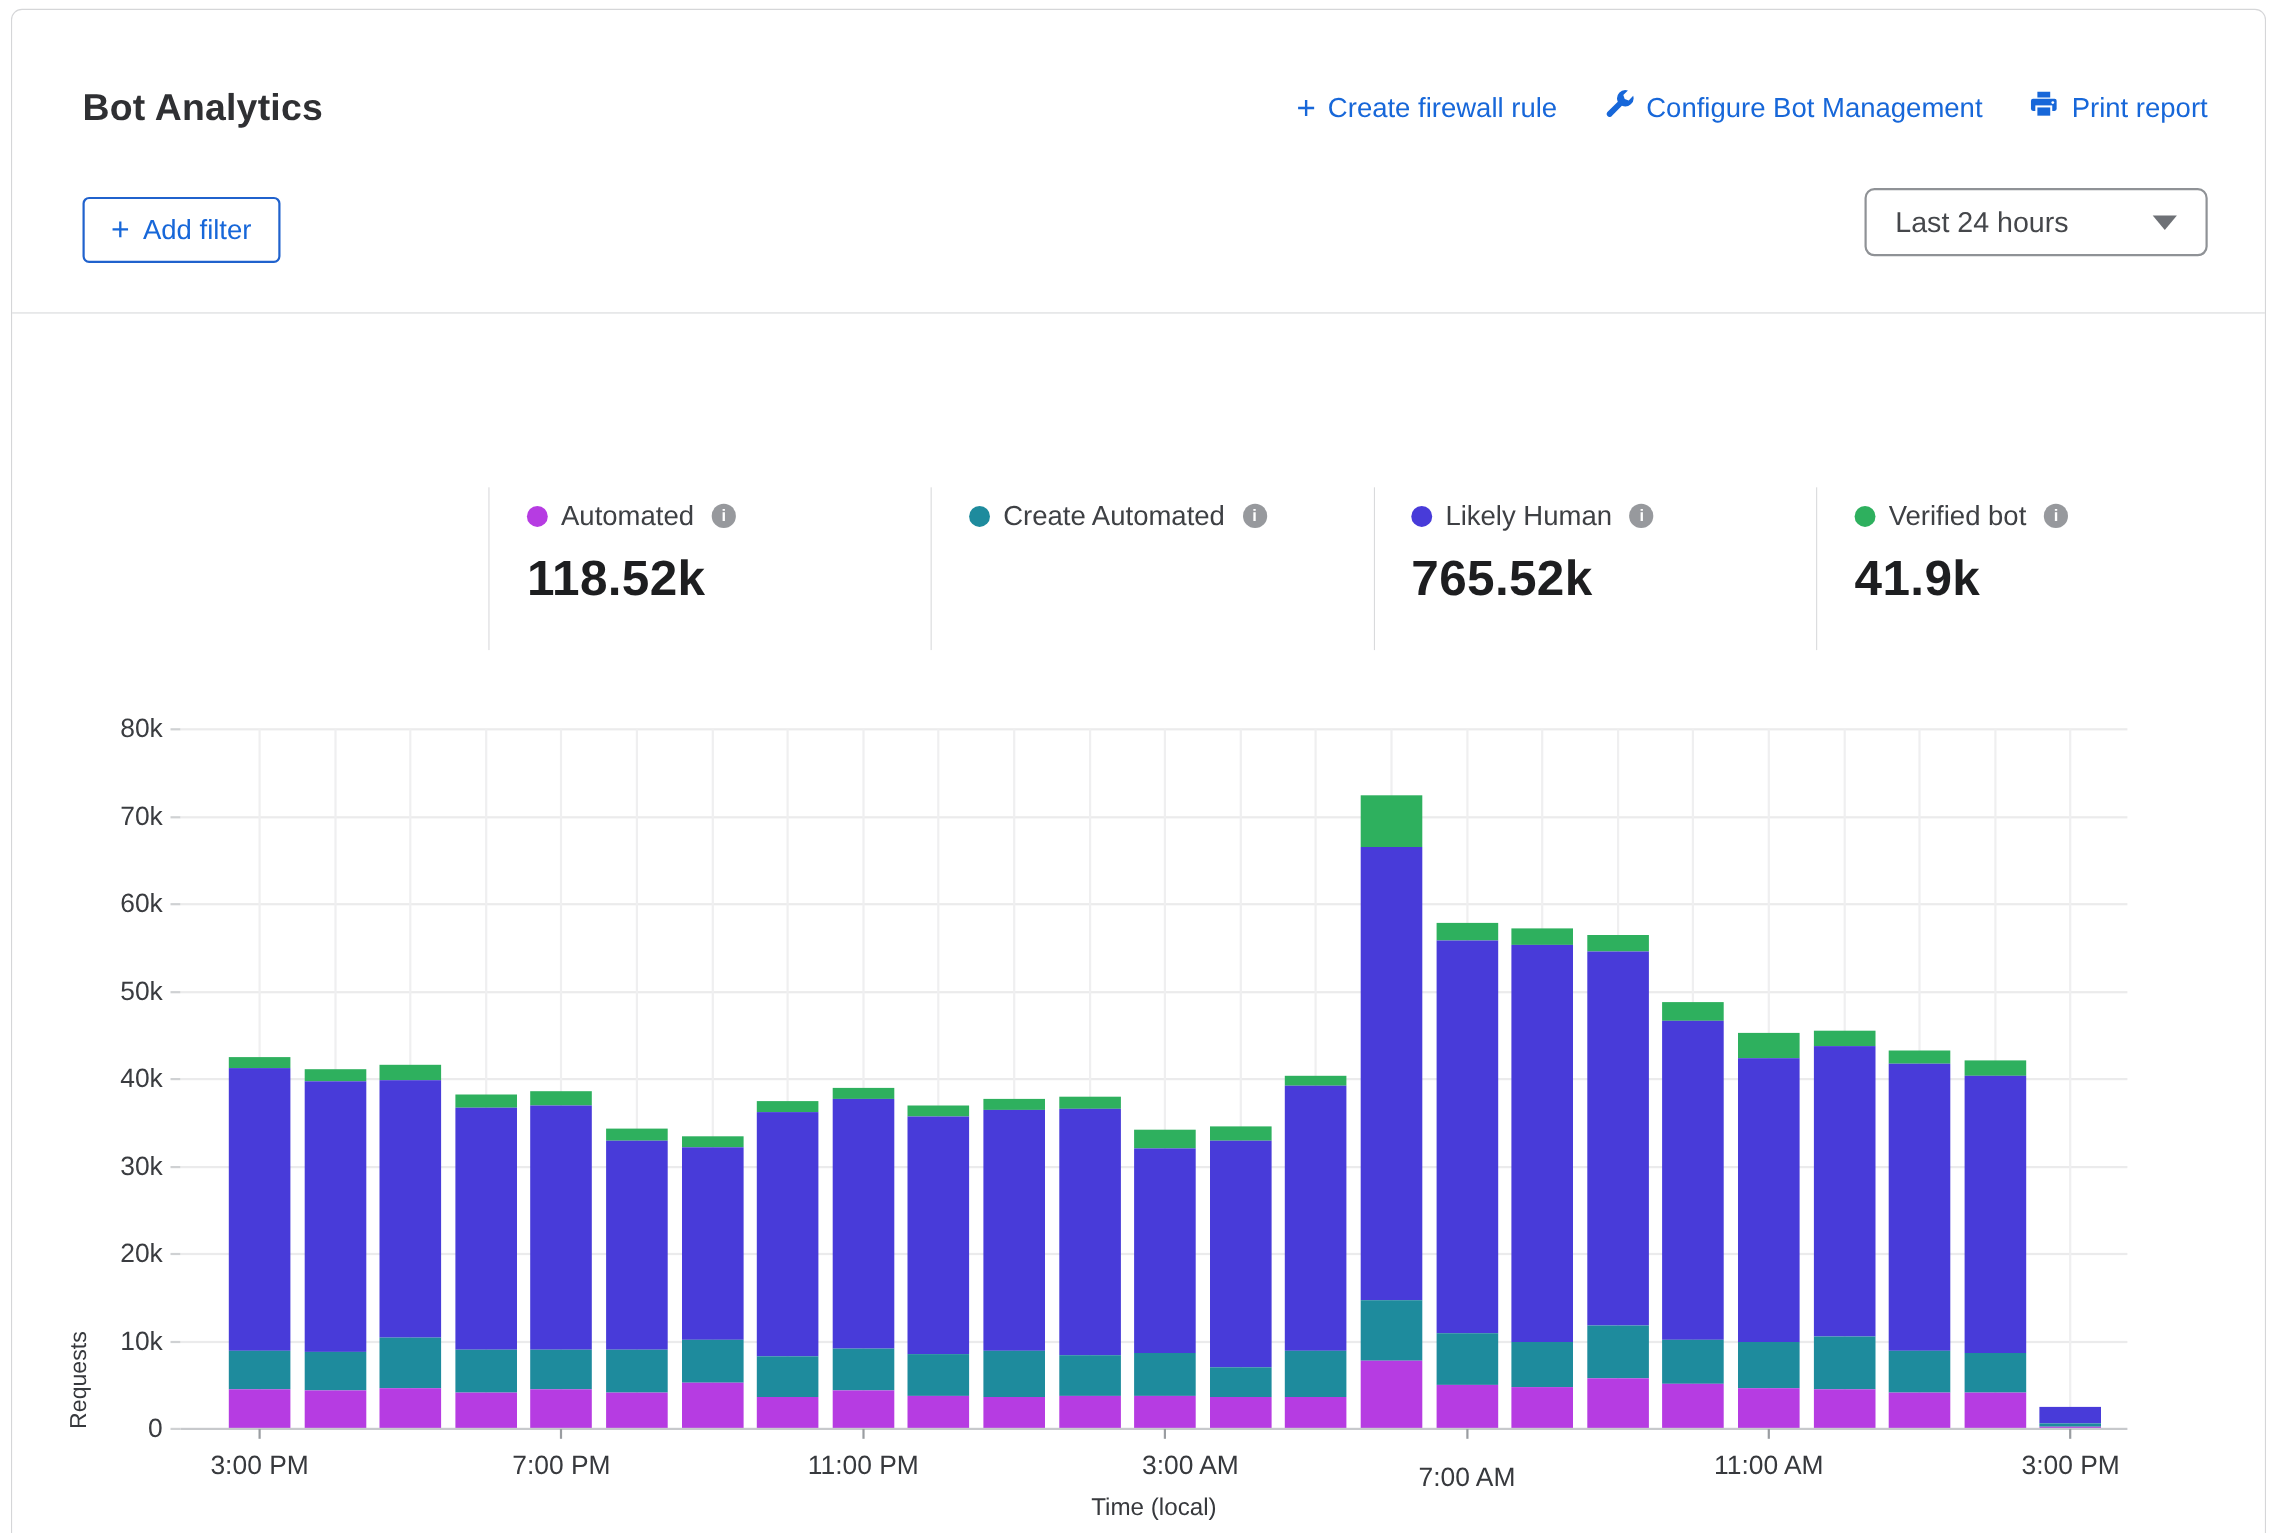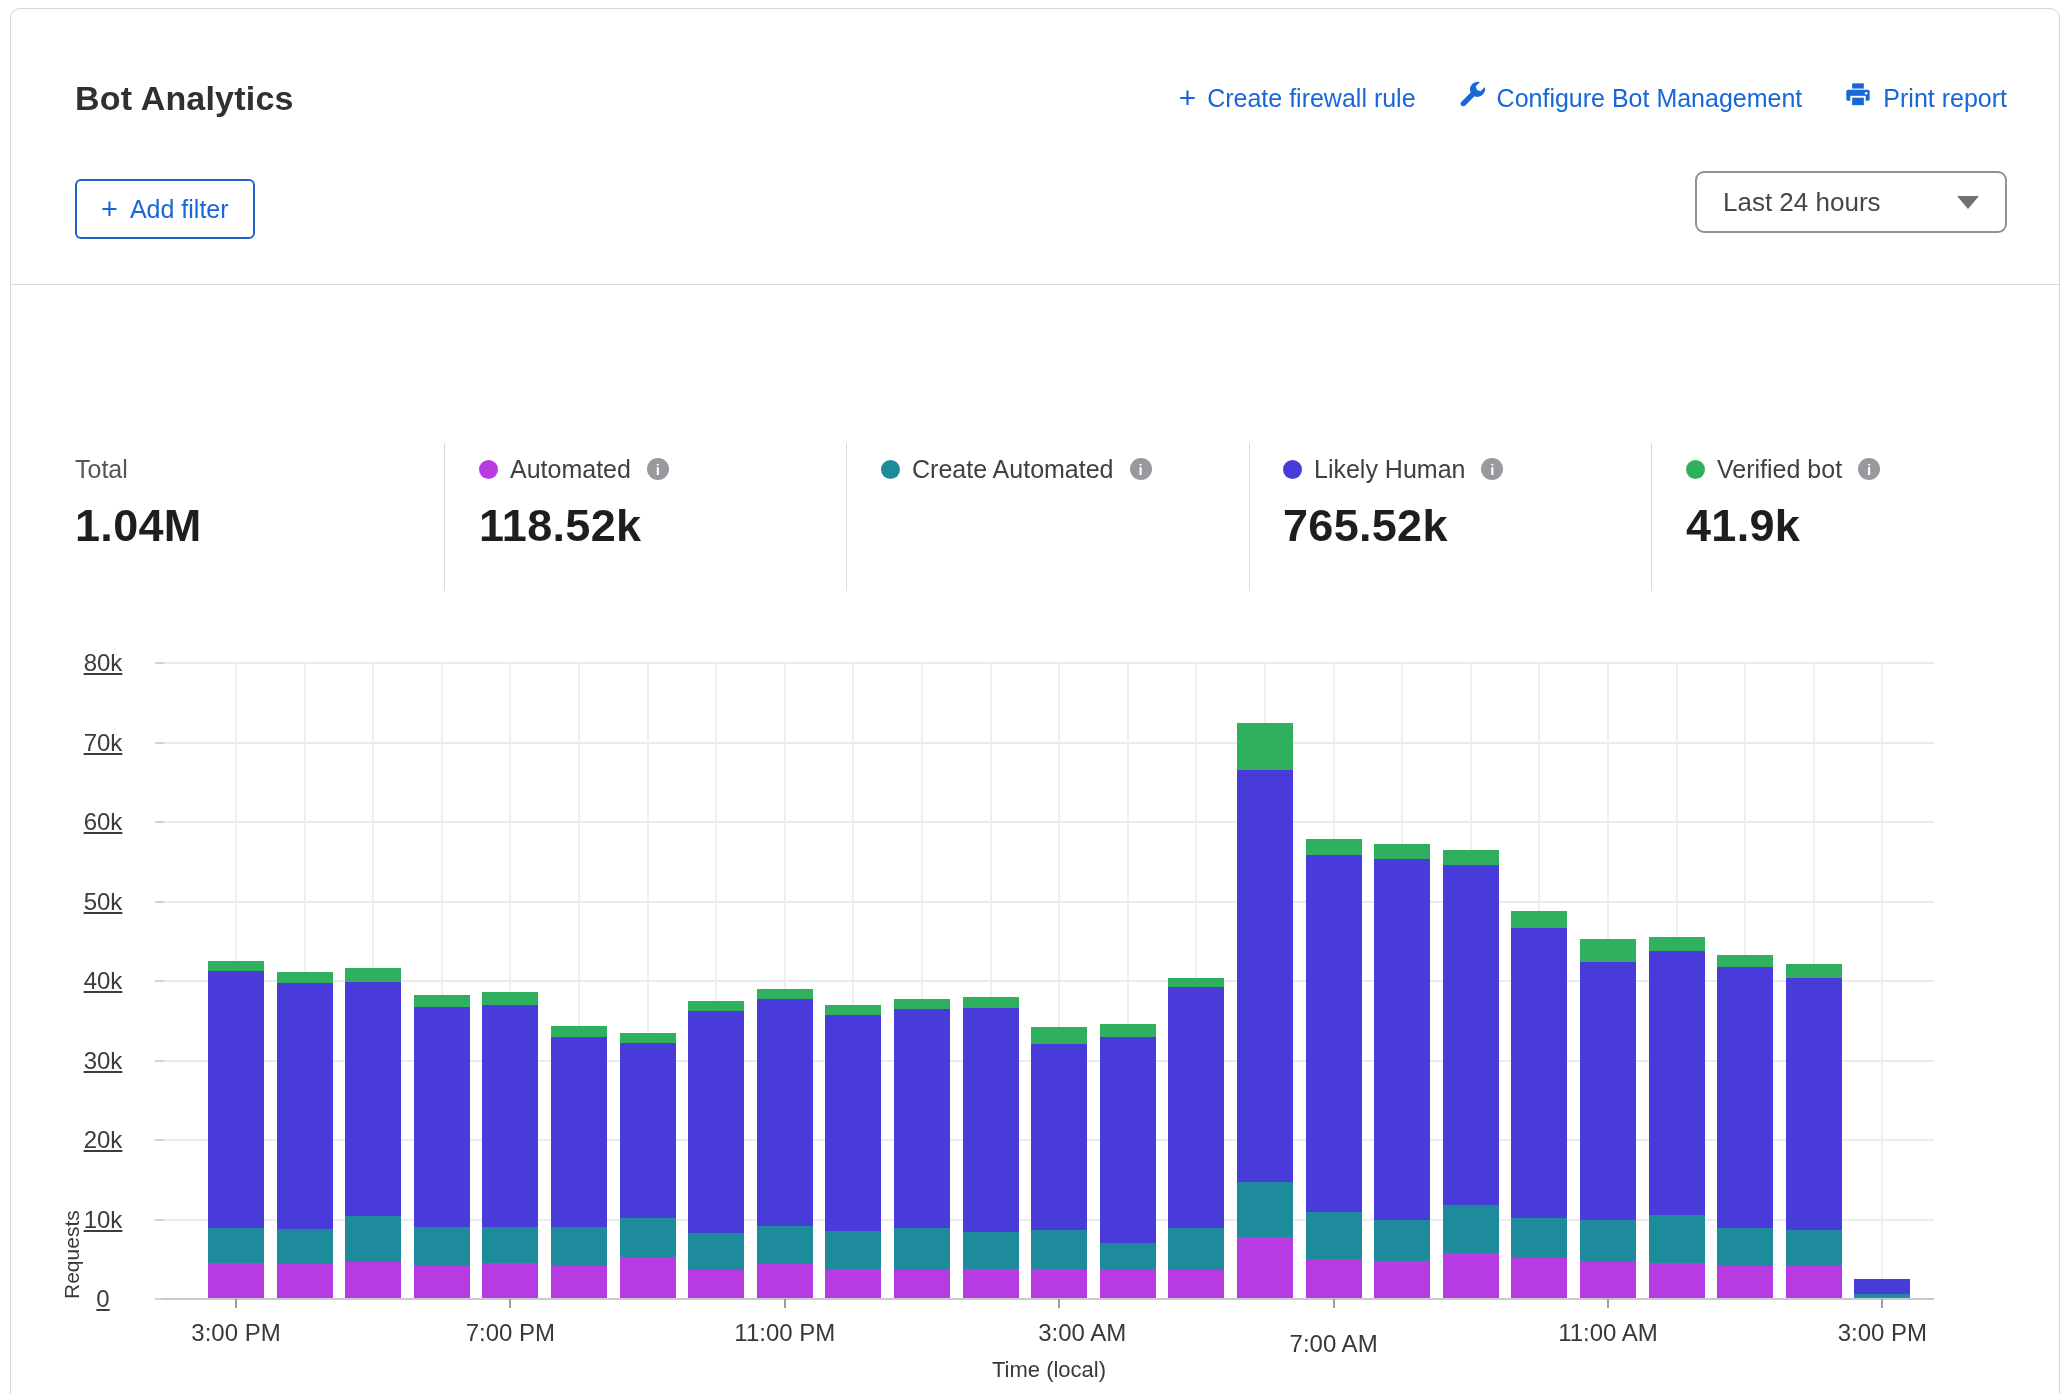--- a/index.html
+++ b/index.html
@@ -45,22 +45,22 @@
                display: inline-flex; align-items: center; justify-content: center;
                font-size: 15px; font-weight: 700; margin-left: 4px; cursor: pointer; }
   .stat-value { margin-top: 16px; font-size: 45px; font-weight: 700; color: #1d1e20; letter-spacing: 0.3px; }
   .stat-divider { position: absolute; top: 434px; width: 1px; height: 148px; background: #d9dadc; }
 
   
   .plot { position: absolute; left: 153px; top: 654px; width: 1770px; height: 636px; }
   .hgrid { position: absolute; left: 0; width: 100%; height: 2px; background: #ebebec; }
   .hgrid.baseline { background: #c7c9cc; z-index: 3; }
   .vgrid { position: absolute; top: 0; width: 2px; height: 100%; background: #efeff0; }
-  .ytick-label { position: absolute; right: calc(100% + 16px); width: 90px; text-align: center;
-                 font-size: 24px; color: #3a3c40; white-space: nowrap; text-decoration: underline; }
+  .ytick-label { position: absolute; right: calc(100% + 16px); width: 90px; text-align: right;
+                 font-size: 24px; color: #3a3c40; white-space: nowrap; }
   .ytick-dash { position: absolute; width: 9px; height: 2px; background: #cfd1d3; left: -9px; }
   .bar { position: absolute; bottom: 0; display: flex; flex-direction: column-reverse; z-index: 2; }
   .bar-seg { width: 100%; }
   .xtick { position: absolute; width: 2px; height: 9px; background: #9a9da1; top: 636px; z-index: 4; }
   .xtick-label { position: absolute; top: 656px; transform: translateX(-50%); font-size: 24px;
                  color: #37393d; white-space: nowrap; }
   .y-axis-title { position: absolute; left: -104px; top: 0; height: 100%;
                   display: flex; align-items: center; writing-mode: vertical-rl; transform: rotate(180deg);
                   font-size: 21px; color: #37393d; }
   .x-axis-title { position: absolute; left: 50%; transform: translateX(-50%); top: 694px;
@@ -106,26 +106,20 @@
         <span>Add filter</span>
       </button>
 
       <div class="time-range">
         <span class="time-range-label">Last 24 hours</span>
         <span class="caret-down"></span>
       </div>
     </div>
 
 
-    <div class="stat total" style="left:64px">
-      <div class="stat-head">
-        <span class="stat-label">Total</span>
-      </div>
-      <div class="stat-value">1.04M</div>
-    </div>
     <div class="stat-divider" style="left:433px"></div>
 
     <div class="stat" style="left:468px">
       <div class="stat-head">
         <span class="stat-dot" style="background: rgb(182, 60, 226);"></span>
         <span class="stat-label">Automated</span>
         <span class="info-icon">i</span>
       </div>
       <div class="stat-value">118.52k</div>
     </div>

